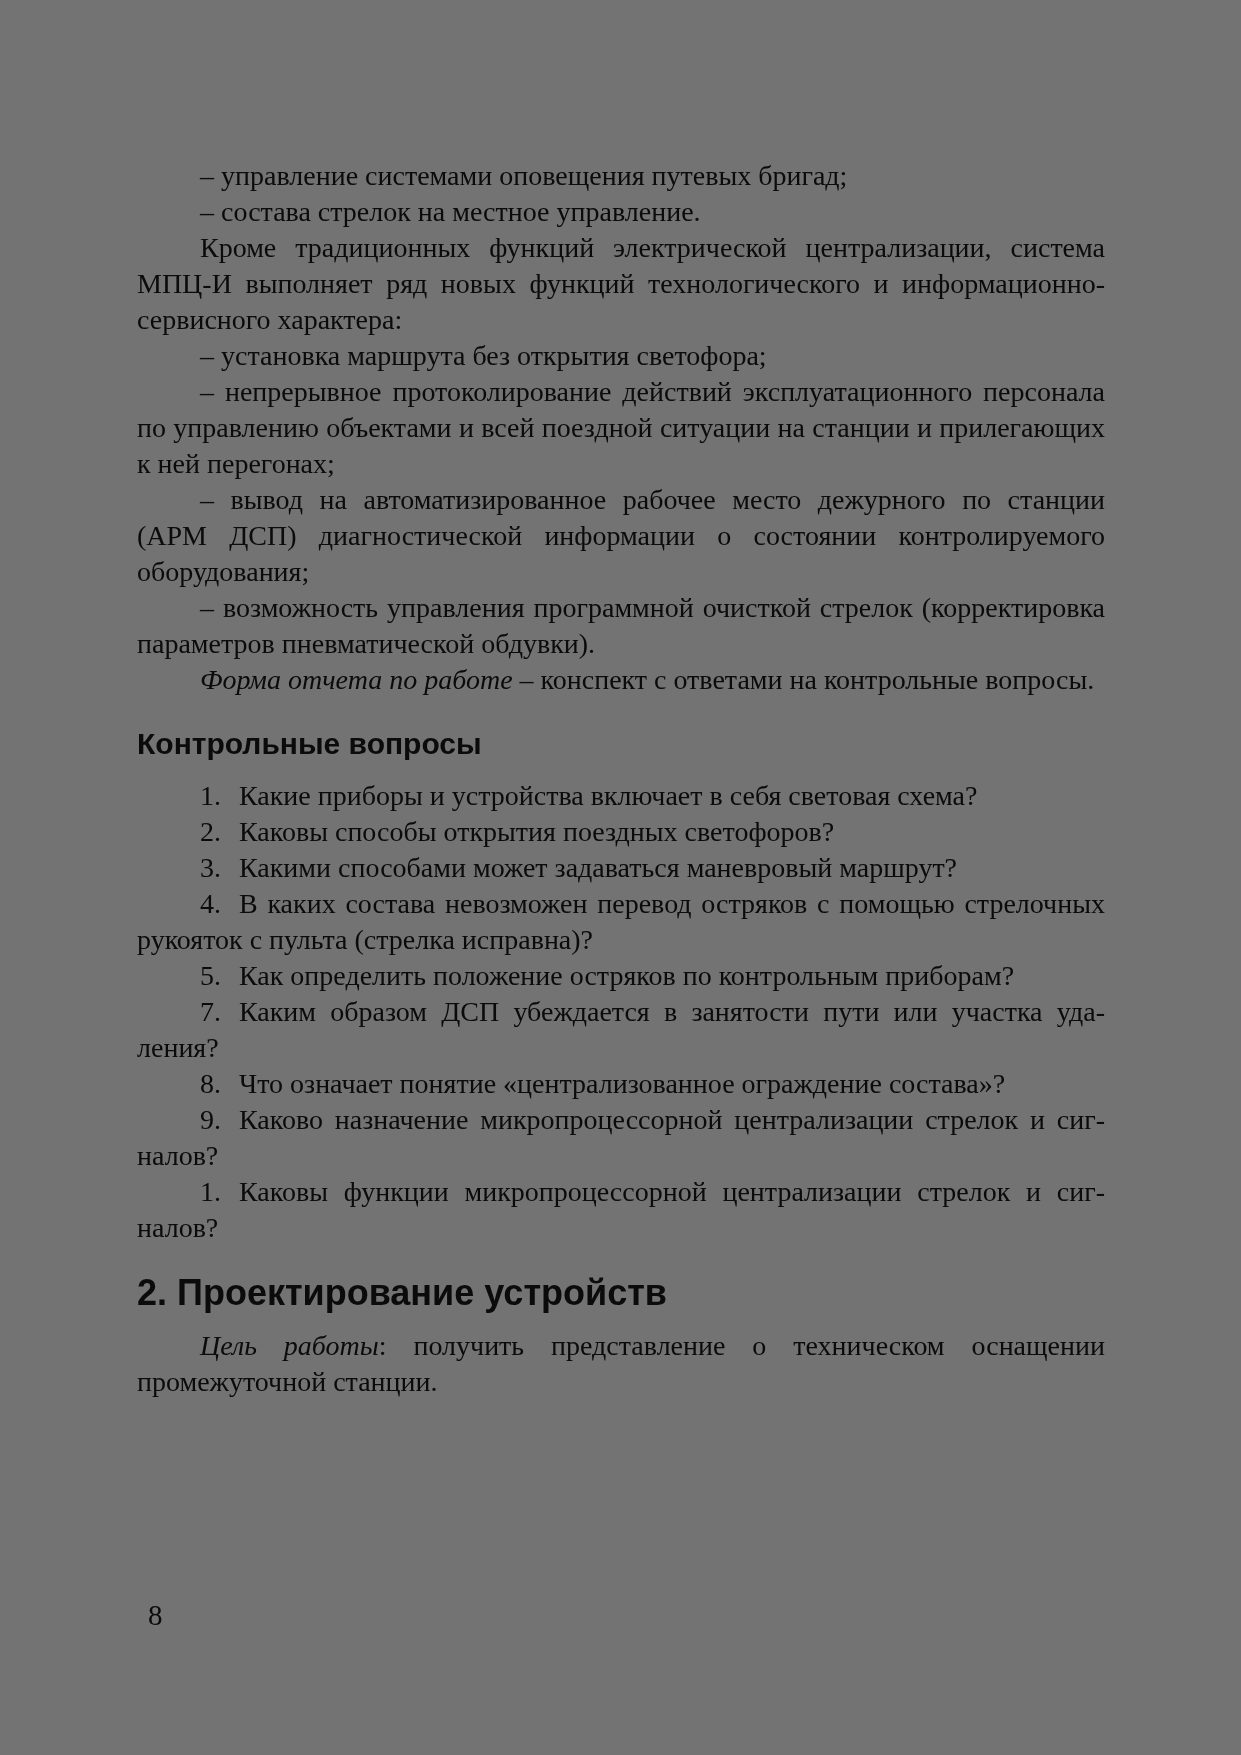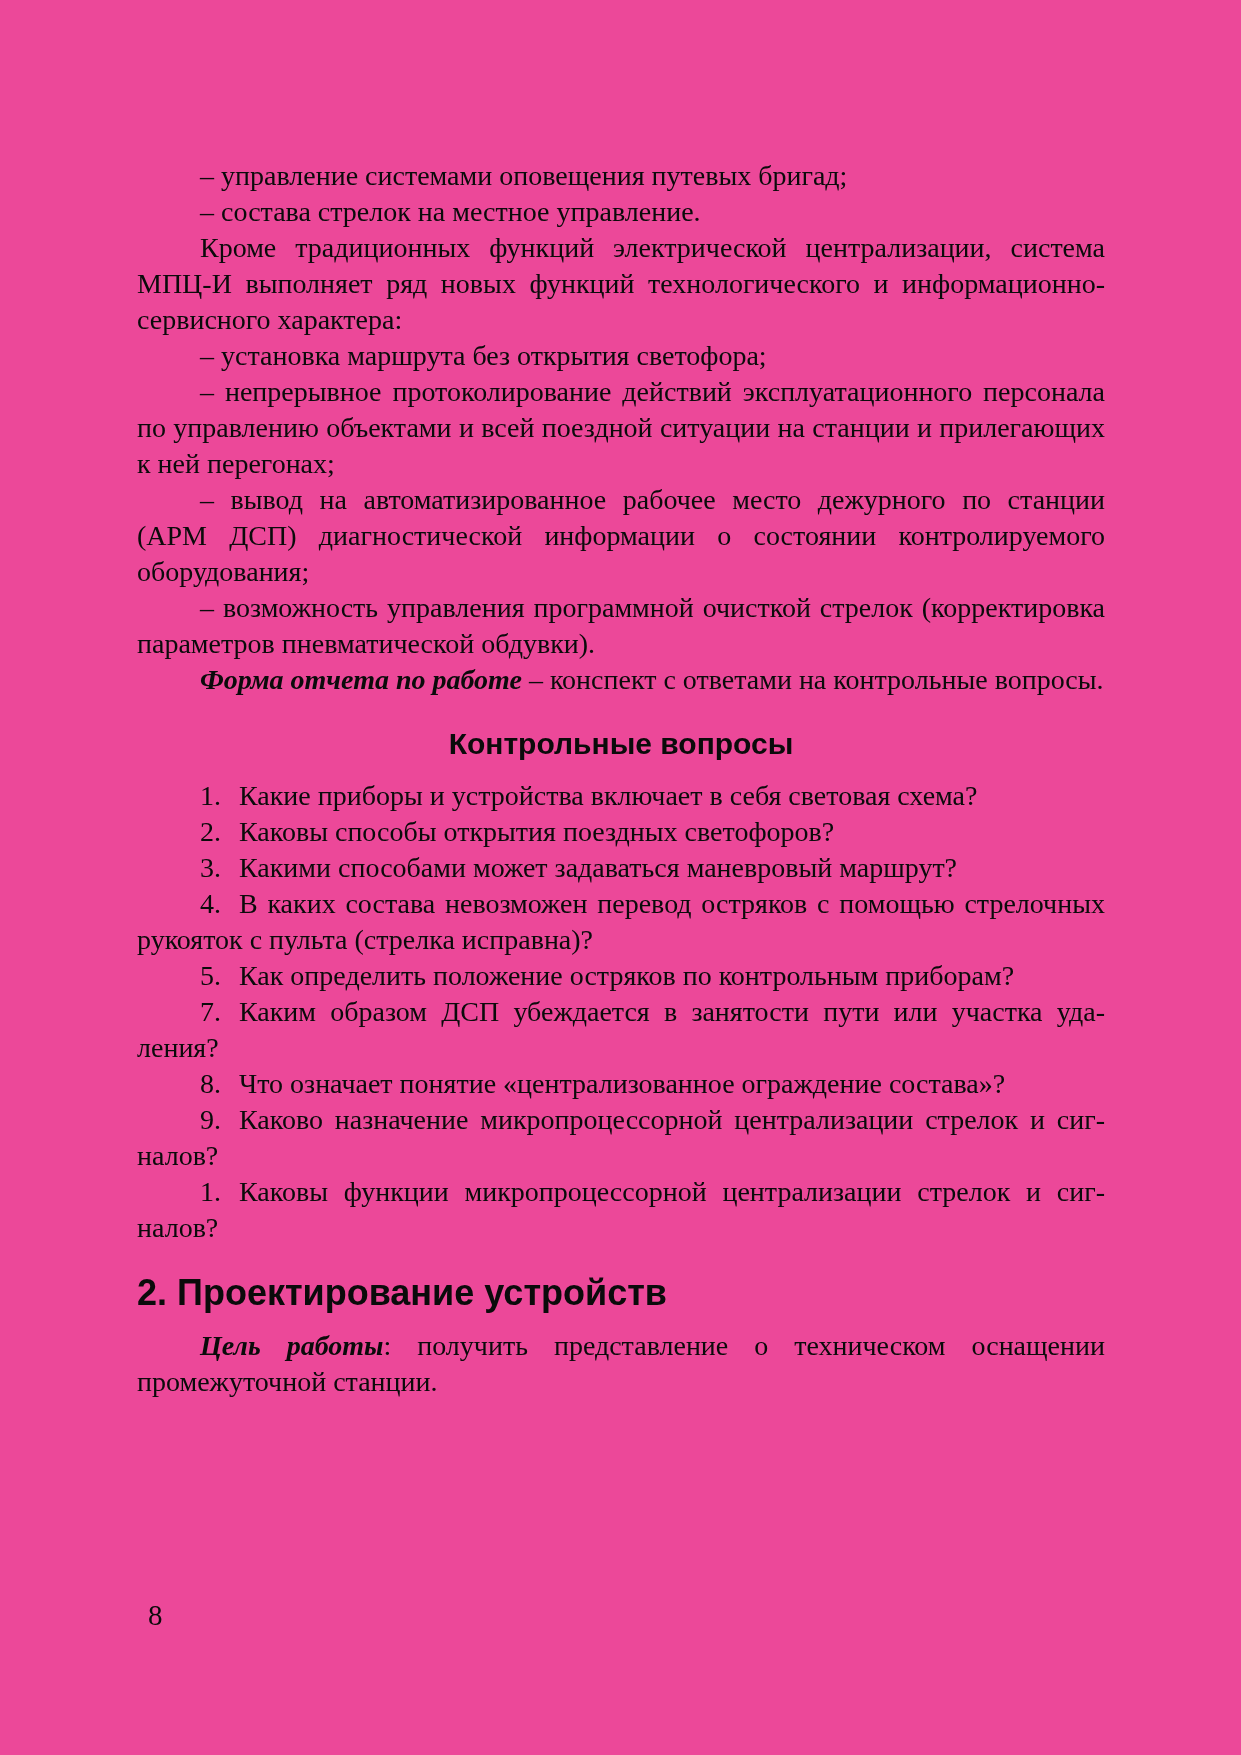--- a/index.html
+++ b/index.html
@@ -4,21 +4,21 @@
 <style>
   html, body {
     margin: 0;
     padding: 0;
     background: #ffffff;
   }
   .page {
     position: relative;
     width: 1241px;
     height: 1755px;
-    background: #ec4899;
+    background: #737373;
     color: #0b0b0b;
     overflow: hidden;
     font-family: "Liberation Serif", serif;
   }
   .content {
     position: absolute;
     top: 158px;
     left: 137px;
     width: 968px;
   }
@@ -27,34 +27,33 @@
     font-family: "Liberation Serif", serif;
     font-size: 28px;
     line-height: 36px;
     text-align: justify;
     text-indent: 63px;
     hyphens: manual;
     -webkit-hyphens: manual;
   }
   .italic {
     font-style: italic;
-    font-weight: bold;
   }
   .qnum {
     display: inline-block;
     margin-right: 18px;
     text-indent: 0;
   }
   .questions-heading {
     margin: 26px 0 14px 0;
     font-family: "Liberation Sans", sans-serif;
     font-weight: bold;
     font-size: 30px;
     line-height: 40px;
-    text-align: center;
+    text-align: left;
     text-indent: 0;
   }
   .section-heading {
     margin: 24px 44px 0 0;
     font-family: "Liberation Sans", sans-serif;
     font-weight: bold;
     font-size: 36px;
     line-height: 46px;
     text-indent: 0;
   }

